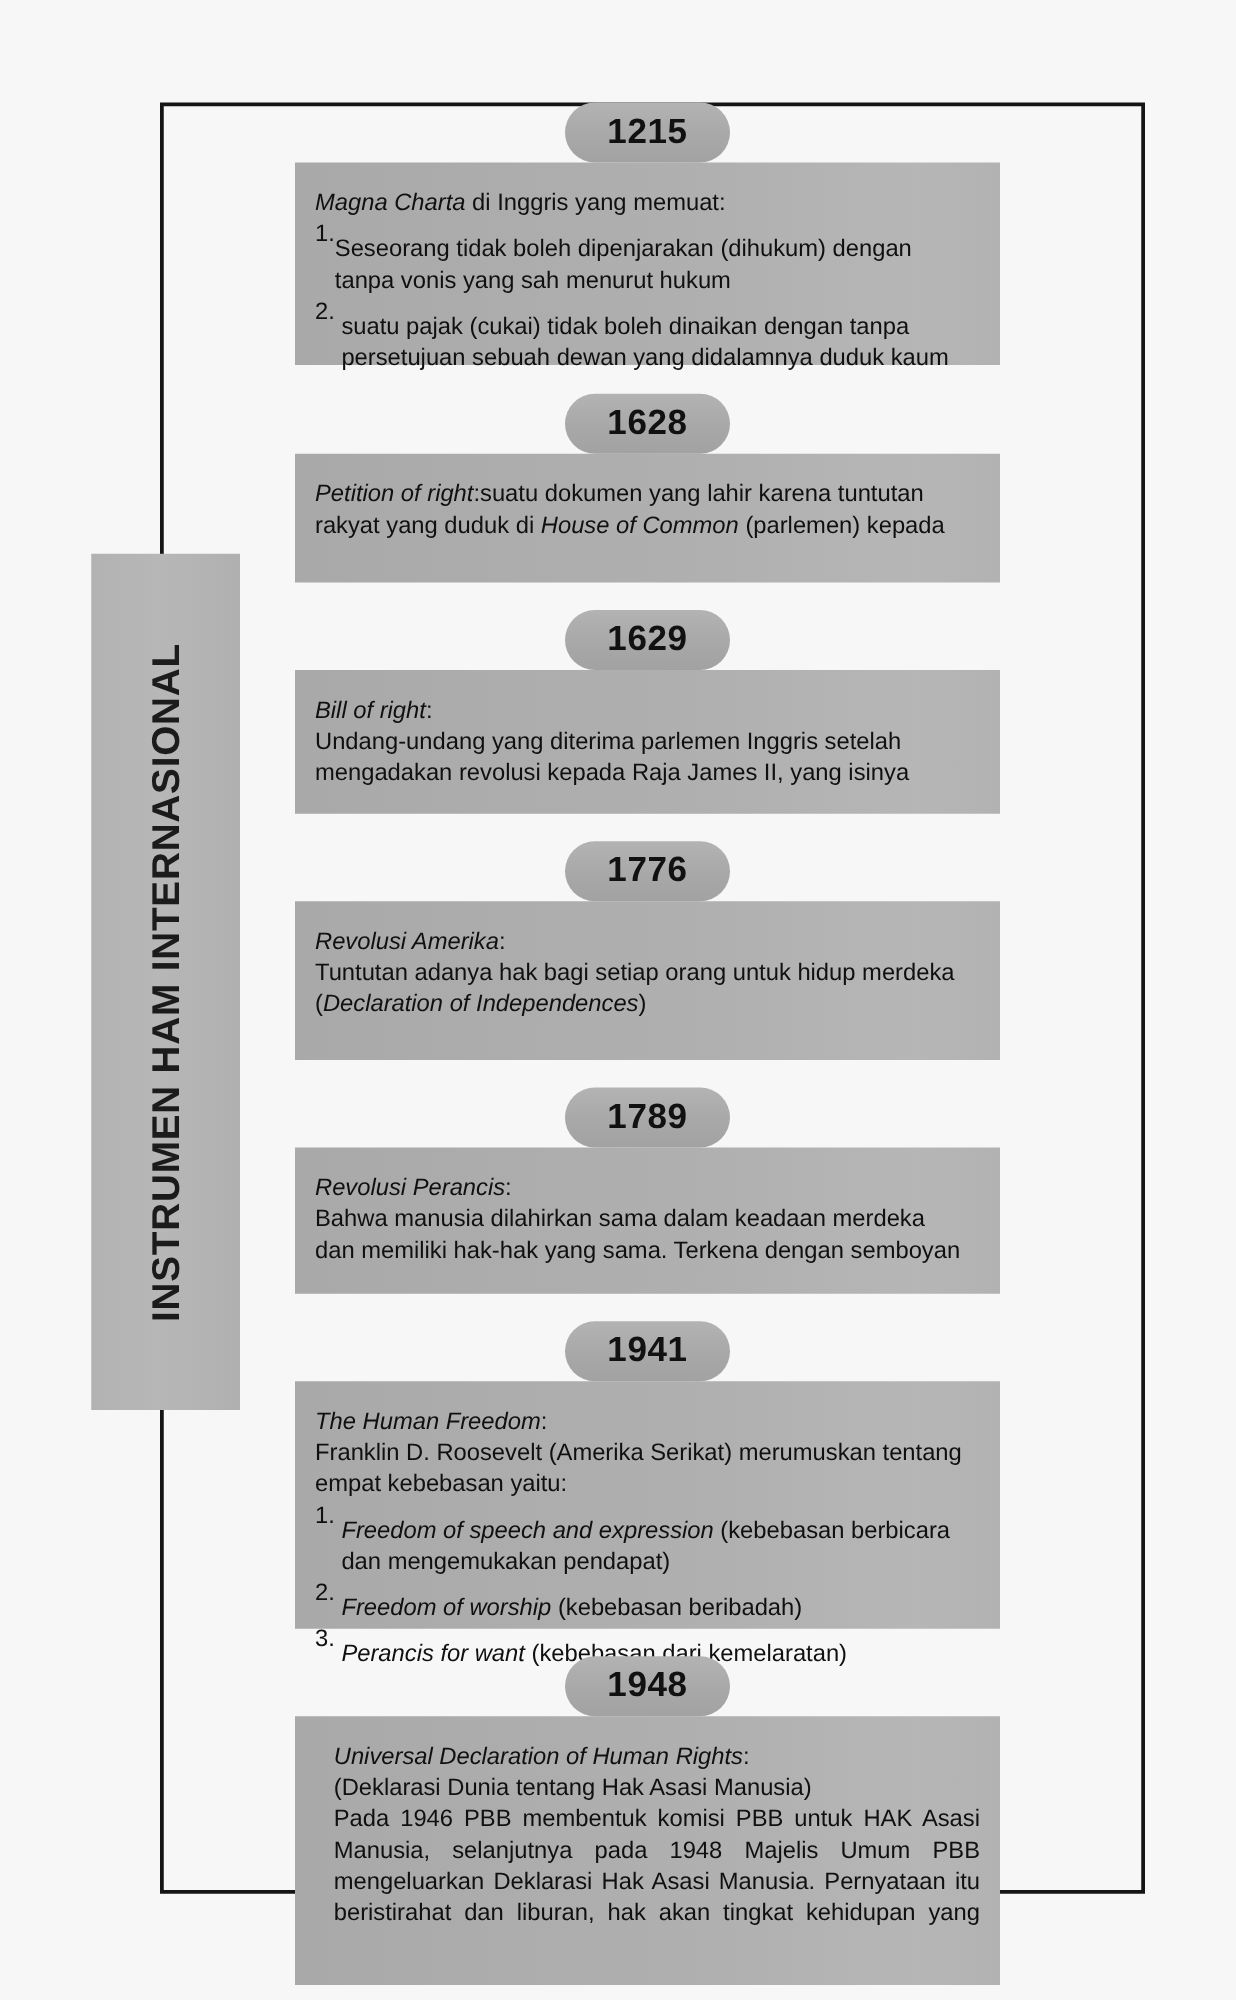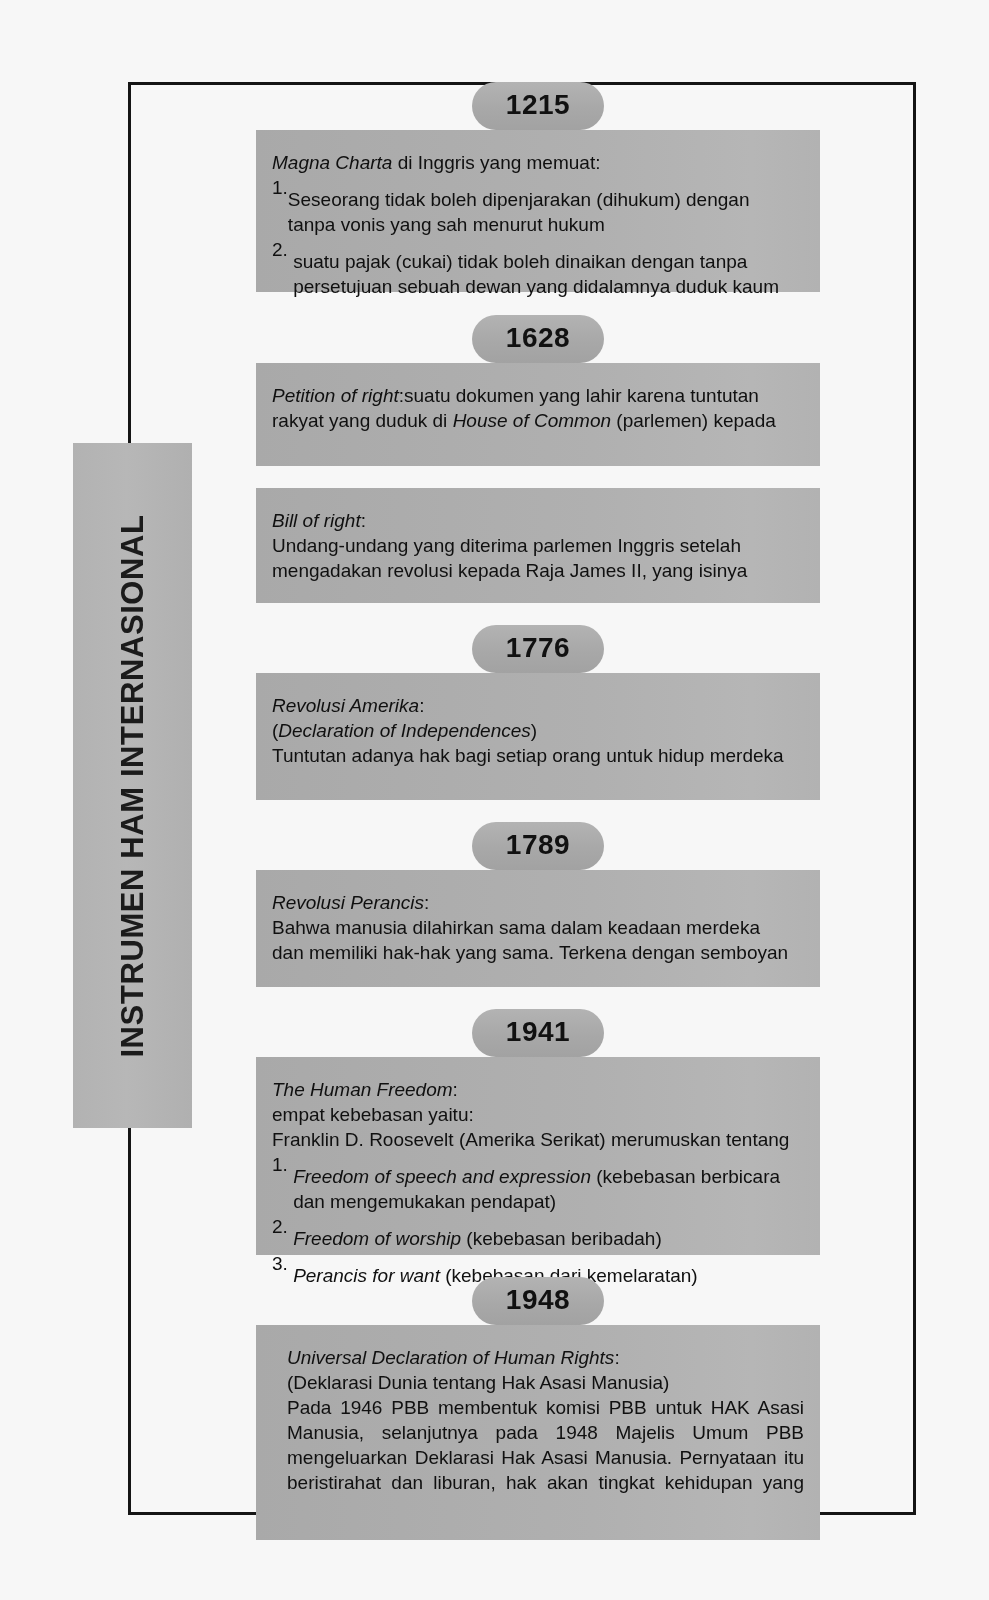--- a/index.html
+++ b/index.html
@@ -48,21 +48,21 @@
     font-size: 31px;
     font-weight: bold;
     letter-spacing: 0.6px;
     color: #1b1b1b;
     font-family: "Liberation Sans", sans-serif;
   }
 
   
   .timeline {
     position: absolute;
-    left: 256px;
+    left: 236px;
     top: 82px;
     width: 564px;
   }
 
   .entry { position: relative; }
 
   .year-pill-wrap {
     display: flex;
     justify-content: center;
     position: relative;
@@ -164,37 +164,40 @@
     </div>
     <div class="panel h1628">
       <p><span class="it">Petition of right</span><span>:suatu dokumen yang lahir karena tuntutan</span></p>
       <p><span>rakyat yang duduk di </span><span class="it">House of Common</span><span> (parlemen) kepada</span></p>
     </div>
   </div>
 
   <div class="gap-b"></div>
 
   <div class="entry">
+    <div class="year-pill-wrap">
+      <span class="year-pill">1629</span>
+    </div>
     <div class="panel h1629">
       <p><span class="it">Bill of right</span><span>:</span></p>
       <p>Undang-undang yang diterima parlemen Inggris setelah</p>
       <p>mengadakan revolusi kepada Raja James II, yang isinya</p>
     </div>
   </div>
 
   <div class="gap-b"></div>
 
   <div class="entry">
     <div class="year-pill-wrap">
       <span class="year-pill">1776</span>
     </div>
     <div class="panel h1776">
       <p><span class="it">Revolusi Amerika</span><span>:</span></p>
+      <p>Tuntutan adanya hak bagi setiap orang untuk hidup merdeka</p>
       <p><span>(</span><span class="it">Declaration of Independences</span><span>)</span></p>
-      <p>Tuntutan adanya hak bagi setiap orang untuk hidup merdeka</p>
     </div>
   </div>
 
   <div class="gap-b"></div>
 
   <div class="entry">
     <div class="year-pill-wrap">
       <span class="year-pill">1789</span>
     </div>
     <div class="panel h1789">
@@ -205,22 +208,22 @@
   </div>
 
   <div class="gap-b"></div>
 
   <div class="entry">
     <div class="year-pill-wrap">
       <span class="year-pill">1941</span>
     </div>
     <div class="panel h1941">
       <p><span class="it">The Human Freedom</span><span>:</span></p>
+      <p>Franklin D. Roosevelt (Amerika Serikat) merumuskan tentang</p>
       <p>empat kebebasan yaitu:</p>
-      <p>Franklin D. Roosevelt (Amerika Serikat) merumuskan tentang</p>
       <div class="li">
         <span class="num">1. </span>
         <span class="txt"><span class="it">Freedom of speech and expression</span><span> (kebebasan berbicara</span><br><span>dan mengemukakan pendapat)</span></span>
       </div>
       <div class="li">
         <span class="num">2. </span>
         <span class="txt"><span class="it">Freedom of worship</span><span> (kebebasan beribadah)</span></span>
       </div>
       <div class="li">
         <span class="num">3. </span>

